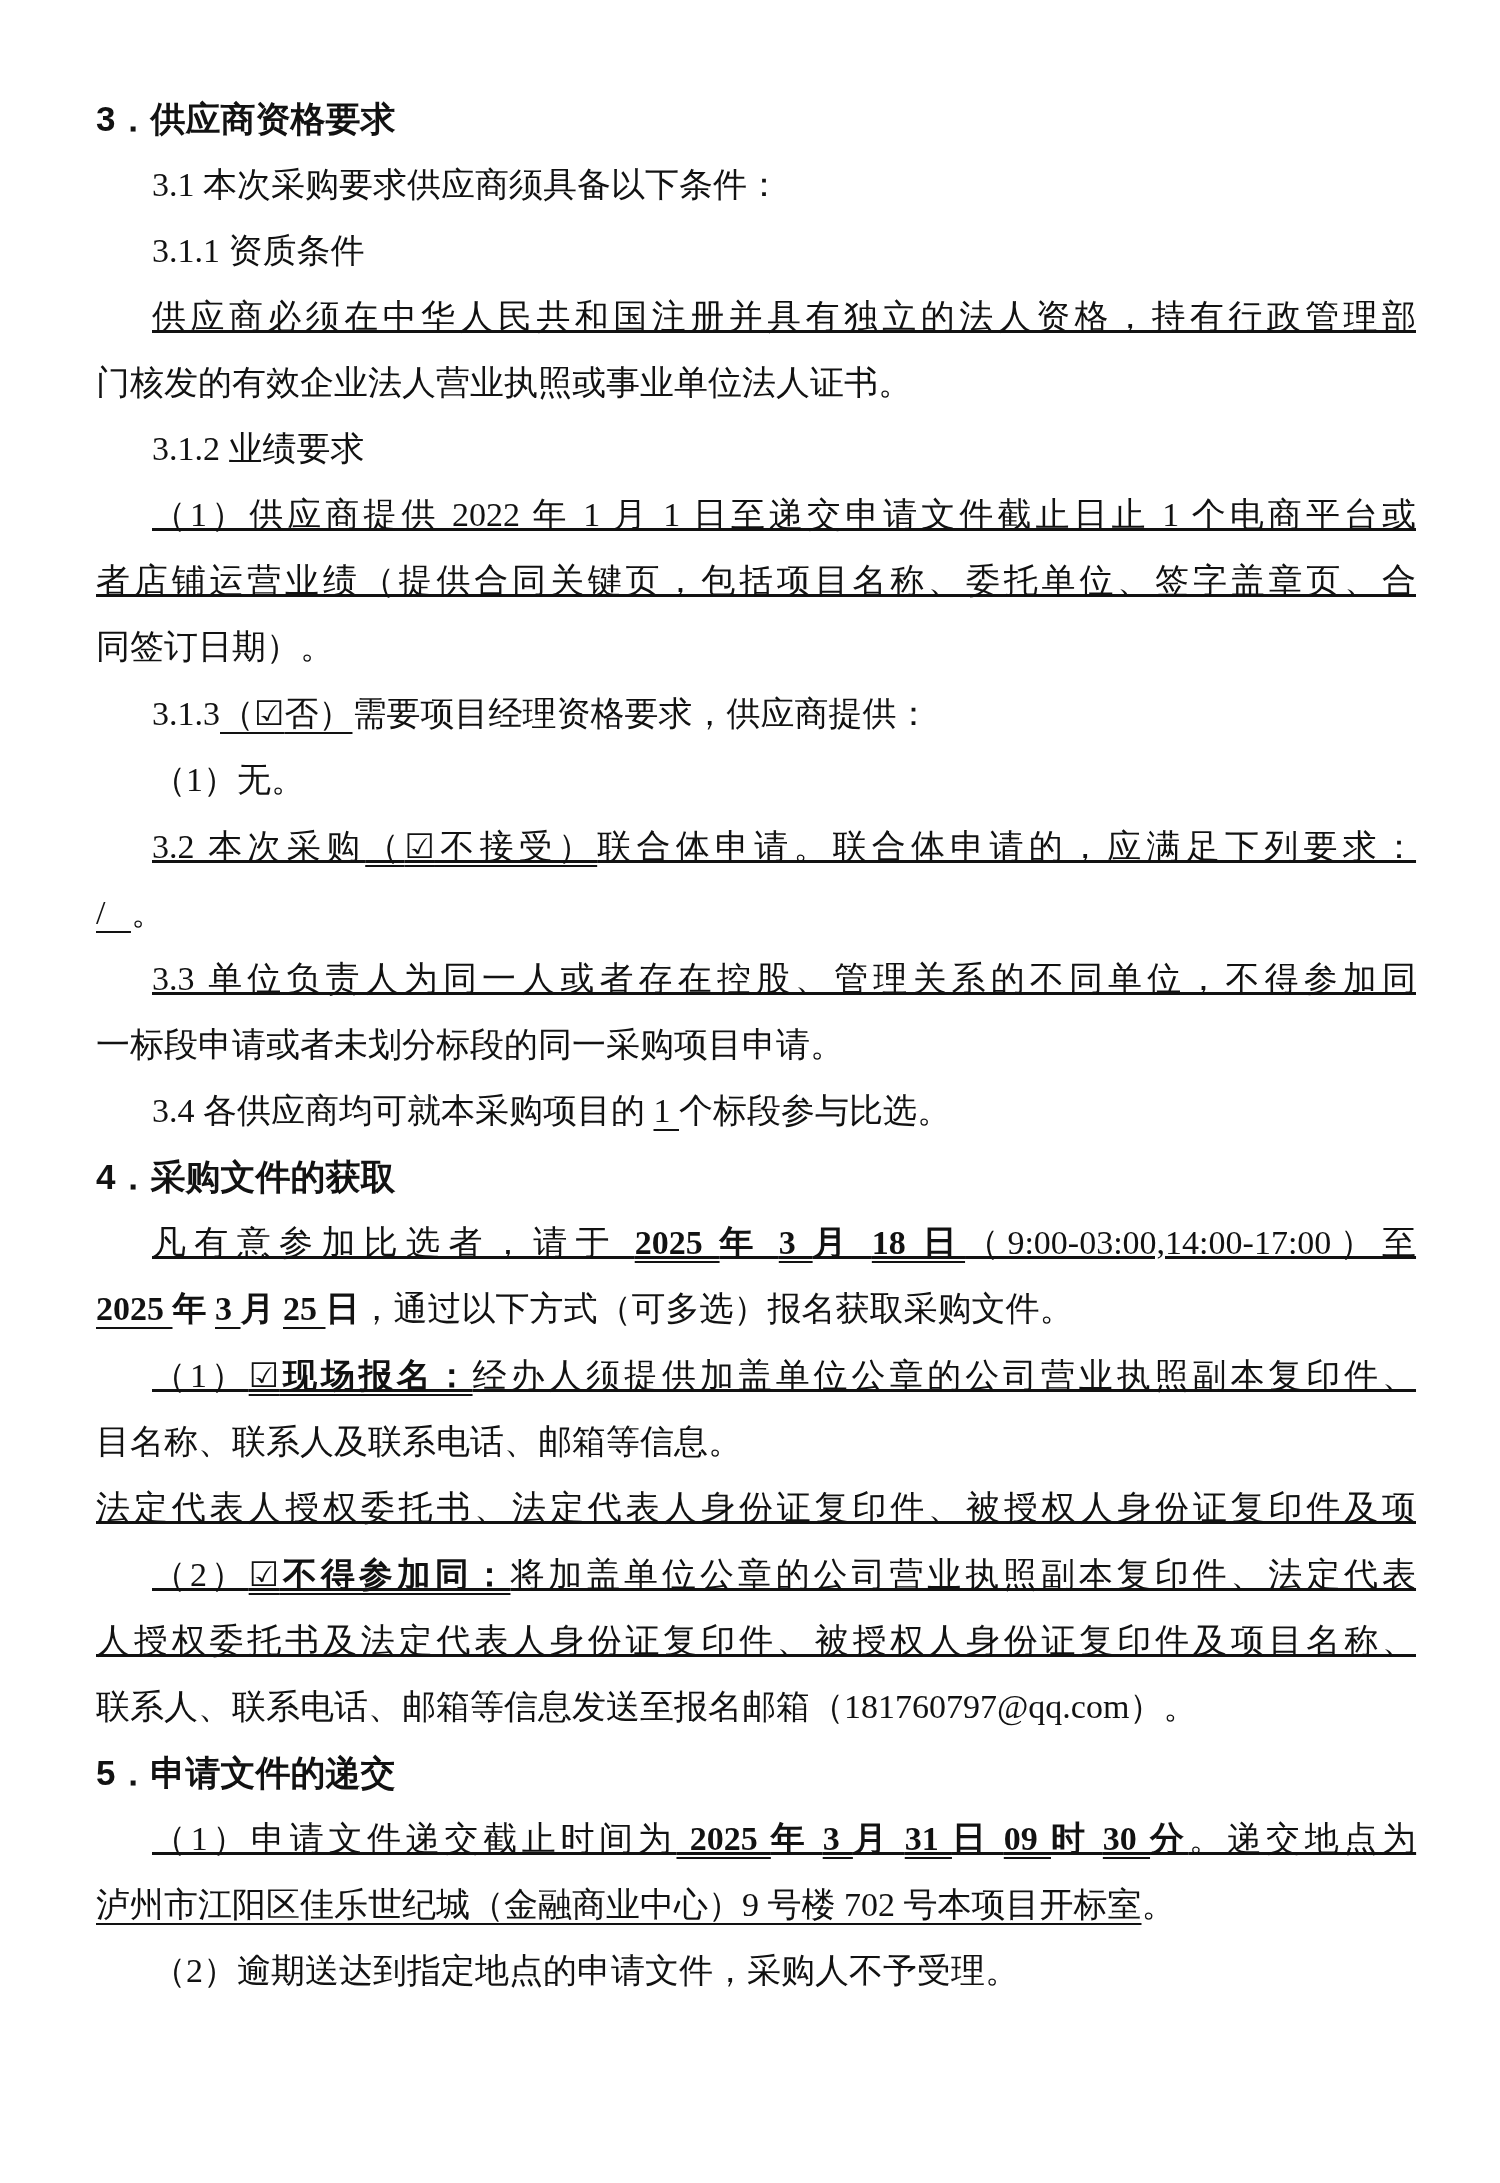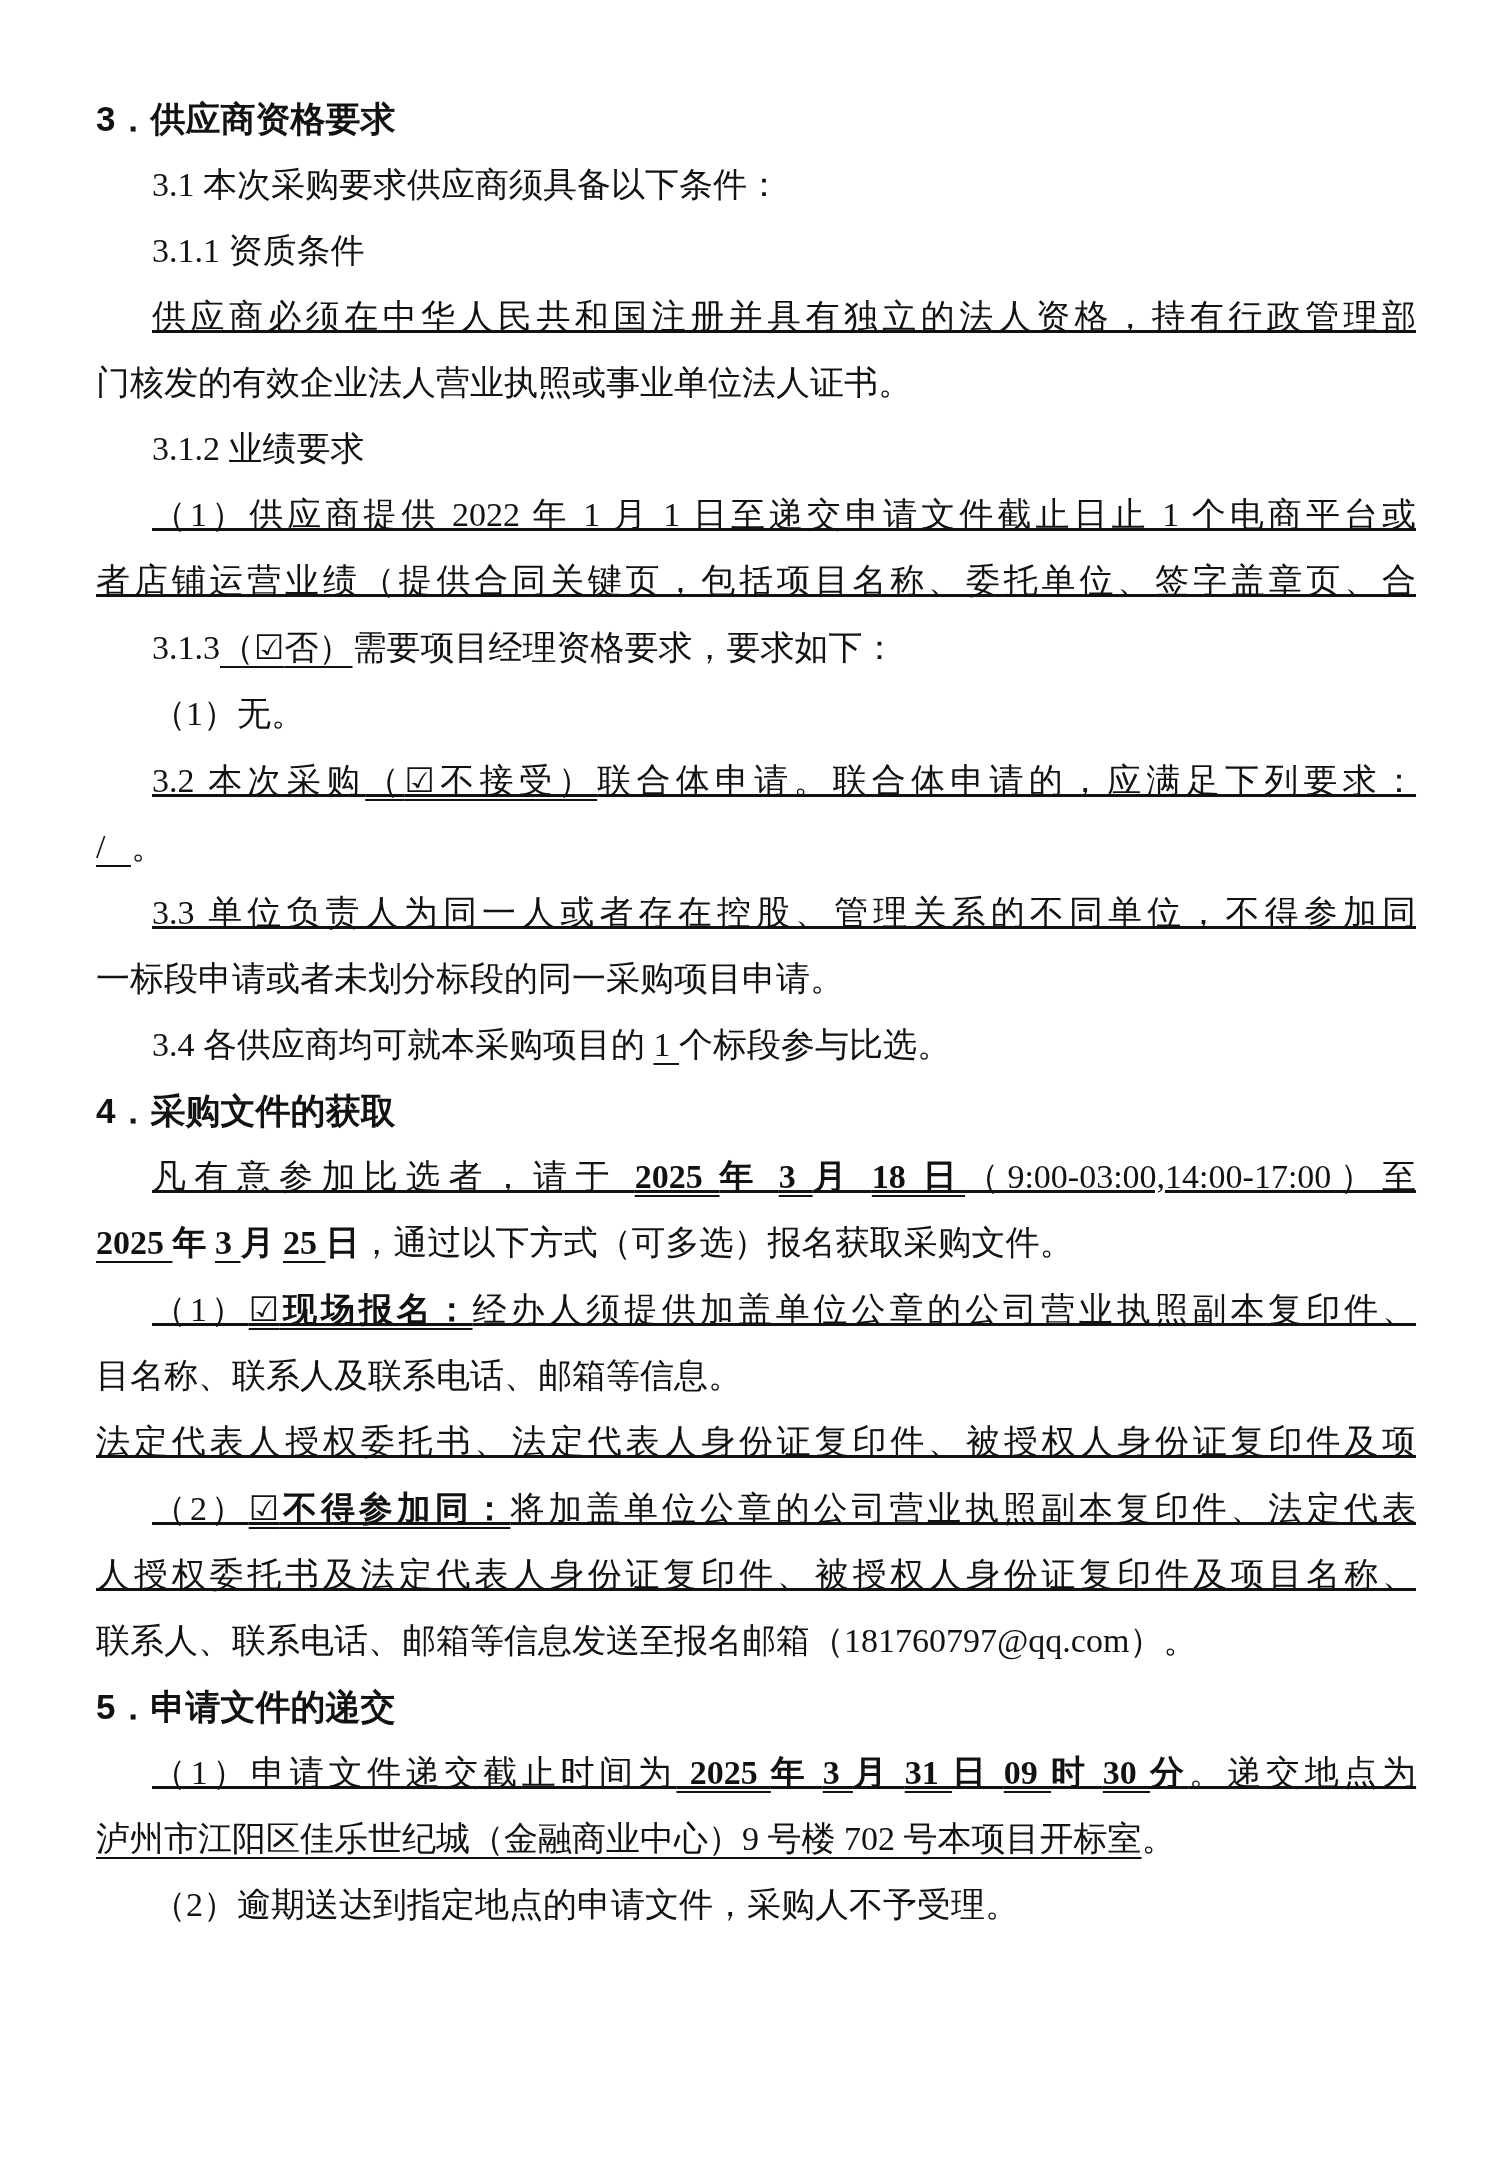--- a/index.html
+++ b/index.html
@@ -39,21 +39,22 @@
 
 <div class="page">
     <div class="line heading"><span>3．供应商资格要求</span></div>
     <div class="line indent"><span>3.1 本次采购要求供应商须具备以下条件：</span></div>
     <div class="line indent"><span>3.1.1 资质条件</span></div>
     <div class="line indent justify"><span>供应商必须在中华人民共和国注册并具有独立的法人资格，持有行政管理部</span></div>
     <div class="line"><span>门核发的有效企业法人营业执照或事业单位法人证书。</span></div>
     <div class="line indent"><span>3.1.2 业绩要求</span></div>
     <div class="line indent justify"><span>（1）供应商提供 2022 年 1 月 1 日至递交申请文件截止日止 1 个电商平台或</span></div>
     <div class="line justify"><span>者店铺运营业绩（提供合同关键页，包括项目名称、委托单位、签字盖章页、合</span></div>
-    <div class="line indent"><span>3.1.3</span><span class="underline">（</span><span class="underline cbicon">☑</span><span class="underline">否）</span><span>需要项目经理资格要求，要求如下：</span></div>
+    <div class="line"><span>同签订日期）。</span></div>
+    <div class="line indent"><span>3.1.3</span><span class="underline">（</span><span class="underline cbicon">☑</span><span class="underline">否）</span><span>需要项目经理资格要求，供应商提供：</span></div>
     <div class="line indent"><span>（1）无。</span></div>
     <div class="line indent justify"><span>3.2 本次采购</span><span class="underline">（</span><span class="underline cbicon">☑</span><span class="underline">不接受）</span><span>联合体申请。联合体申请的，应满足下列要求：</span></div>
     <div class="line"><span class="underline">/&nbsp;&nbsp;&nbsp;</span><span>。</span></div>
     <div class="line indent justify"><span>3.3 单位负责人为同一人或者存在控股、管理关系的不同单位，不得参加同</span></div>
     <div class="line"><span>一标段申请或者未划分标段的同一采购项目申请。</span></div>
     <div class="line indent"><span>3.4 各供应商均可就本采购项目的 </span><span class="underline">1 </span><span>个标段参与比选。</span></div>
     <div class="line heading"><span>4．采购文件的获取</span></div>
     <div class="line indent justify"><span>凡有意参加比选者，请于 </span><span class="bold underline">2025 </span><span class="bold">年 </span><span class="bold underline">3 </span><span class="bold">月 </span><span class="bold underline">18 日</span><span>（9:00-03:00,14:00-17:00）至</span></div>
     <div class="line"><span class="bold underline">2025 </span><span class="bold">年 </span><span class="bold underline">3 </span><span class="bold">月 </span><span class="bold underline">25 </span><span class="bold">日</span><span>，通过以下方式（可多选）报名获取采购文件。</span></div>
     <div class="line indent justify"><span>（1）</span><span class="bold underline cbicon">☑</span><span class="bold underline">现场报名：</span><span>经办人须提供加盖单位公章的公司营业执照副本复印件、</span></div>

